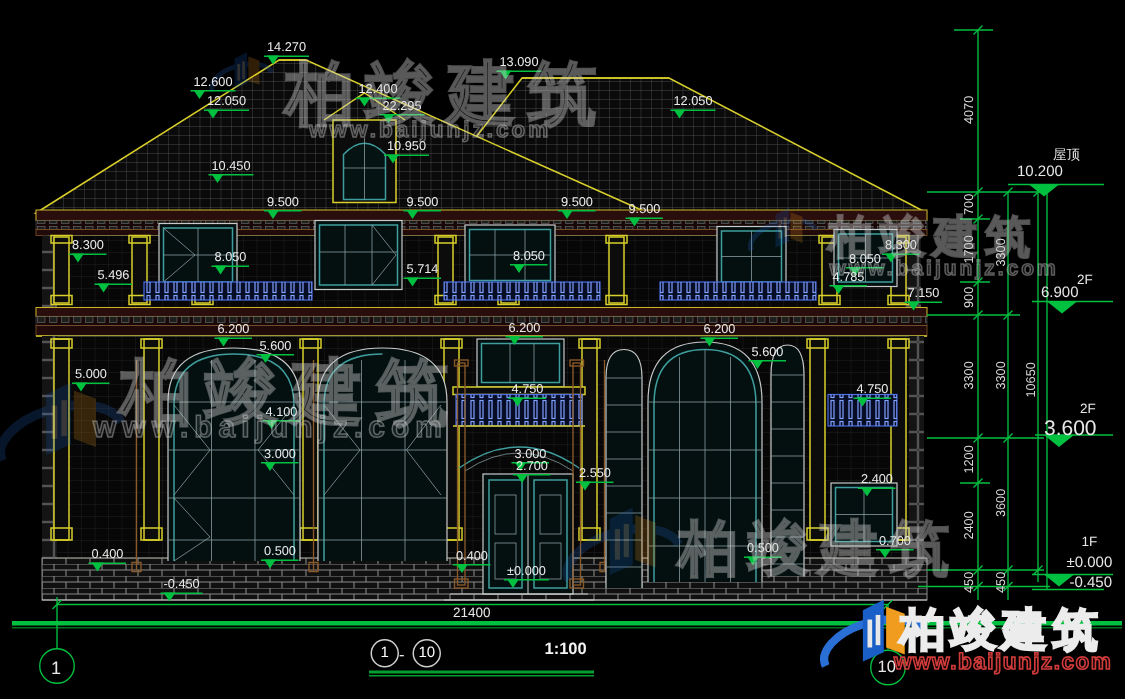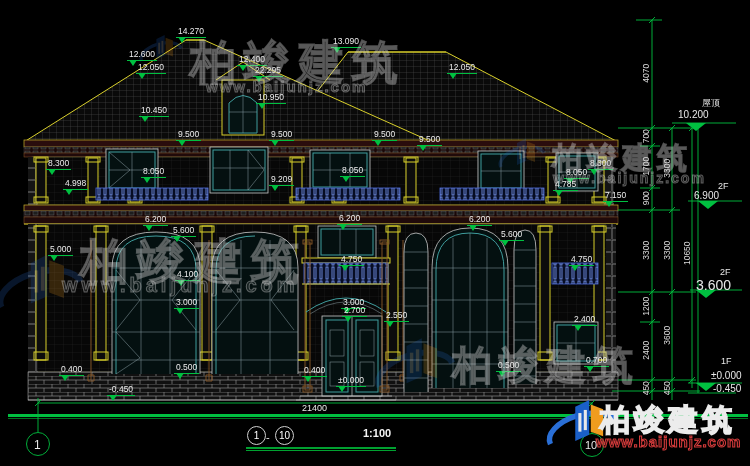--- a/index.html
+++ b/index.html
@@ -383,24 +383,24 @@
   <span class="lvl" style="left:237px;top:55px">12.400</span>
   <span class="lvl" style="left:253px;top:66px">22.295</span>
   <span class="lvl" style="left:256px;top:93px">10.950</span>
   <span class="lvl" style="left:331px;top:37px">13.090</span>
   <span class="lvl" style="left:447px;top:63px">12.050</span>
   <span class="lvl" style="left:176px;top:130px">9.500</span>
   <span class="lvl" style="left:269px;top:130px">9.500</span>
   <span class="lvl" style="left:372px;top:130px">9.500</span>
   <span class="lvl" style="left:417px;top:135px">9.500</span>
   <span class="lvl" style="left:46px;top:159px">8.300</span>
-  <span class="lvl" style="left:63px;top:179px">4.998</span>
+  <span class="lvl" style="left:63px;top:179px">5.496</span>
   <span class="lvl" style="left:141px;top:167px">8.050</span>
   <span class="lvl" style="left:340px;top:166px">8.050</span>
-  <span class="lvl" style="left:269px;top:175px">9.209</span>
+  <span class="lvl" style="left:269px;top:175px">5.714</span>
   <span class="lvl" style="left:588px;top:159px">8.300</span>
   <span class="lvl" style="left:564px;top:168px">8.050</span>
   <span class="lvl" style="left:553px;top:180px">4.785</span>
   <span class="lvl" style="left:603px;top:191px">7.150</span>
   <span class="lvl" style="left:143px;top:215px">6.200</span>
   <span class="lvl" style="left:337px;top:214px">6.200</span>
   <span class="lvl" style="left:467px;top:215px">6.200</span>
   <span class="lvl" style="left:171px;top:226px">5.600</span>
   <span class="lvl" style="left:499px;top:230px">5.600</span>
   <span class="lvl" style="left:48px;top:245px">5.000</span>

